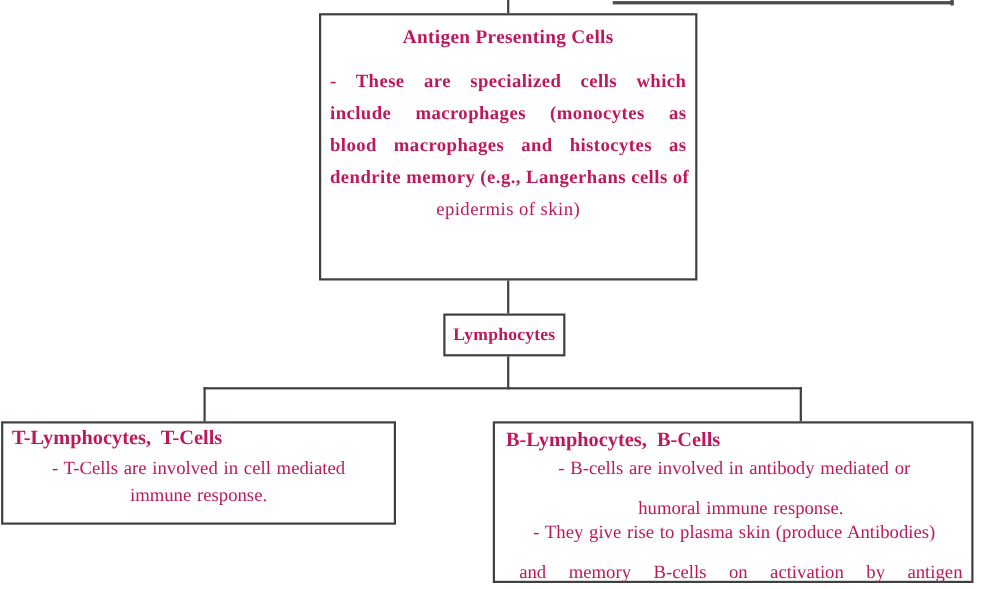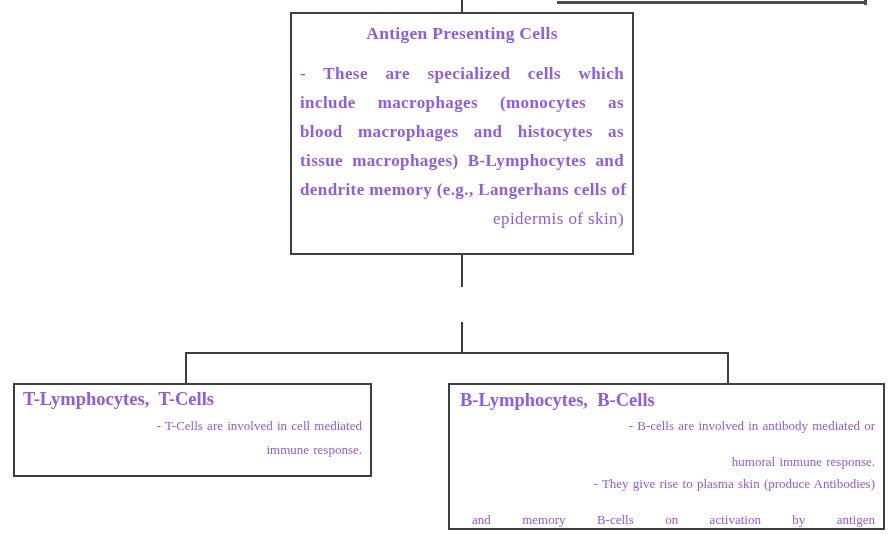--- a/index.html
+++ b/index.html
@@ -6,21 +6,21 @@
     margin: 0;
     padding: 0;
     background: #ffffff;
   }
   .canvas {
     position: relative;
     width: 896px;
     height: 535px;
     background: #ffffff;
     font-family: "Liberation Serif", "DejaVu Serif", serif;
-    color: #8b5cf6;
+    color: #be185d;
     overflow: hidden;
   }
   .box {
     position: absolute;
     background: #ffffff;
     border: 2px solid #3f3f3f;
     box-sizing: border-box;
   }
   .line {
     position: absolute;
@@ -60,48 +60,48 @@
     line-height: 29px;
     letter-spacing: 0.4px;
   }
   .jline {
     text-align: justify;
     text-align-last: justify;
     white-space: nowrap;
     font-weight: bold;
   }
   .nline {
-    text-align: right;
+    text-align: center;
   }
   
   .lymph-box {
     left: 403px; top: 285px; width: 111px; height: 39px;
     display: flex;
     align-items: center;
     justify-content: center;
   }
   .lymph-title {
     font-size: 16px;
     font-weight: bold;
     letter-spacing: 0.2px;
     white-space: pre-wrap;
   }
   
   .t-box {
-    left: 13px; top: 383px; width: 359px; height: 94px;
+    left: 1px; top: 383px; width: 359px; height: 94px;
     padding: 4px 8px 0 8px;
   }
   .sub-title {
     font-size: 18.5px;
     font-weight: bold;
     white-space: pre-wrap;
     margin-bottom: 4px;
   }
   .sub-body {
-    font-size: 13px;
+    font-size: 17px;
     line-height: 24px;
     word-spacing: 1px;
   }
   
   .b-box {
     left: 448px; top: 383px; width: 437px; height: 147px;
     padding: 5px 8px 0 10px;
   }
   .b-box .sub-body {
     line-height: 22.5px;
@@ -127,26 +127,28 @@
   <div class="line h-branch"></div>
   <div class="line v-branch-t"></div>
   <div class="line v-branch-b"></div>
 
   <div class="box apc-box">
     <div class="apc-title">Antigen Presenting Cells</div>
     <div class="apc-body">
       <div class="jline">- These are specialized cells which</div>
       <div class="jline">include macrophages (monocytes as</div>
       <div class="jline">blood macrophages and histocytes as</div>
-      <div class="jline">tissue macrophages) B-Lymphocytes and</div>
       <div class="jline">dendrite memory (e.g., Langerhans cells of</div>
       <div class="nline">epidermis of skin)</div>
     </div>
   </div>
 
+  <div class="box lymph-box">
+    <div class="lymph-title">Lymphocytes</div>
+  </div>
 
   <div class="box t-box">
     <div class="sub-title">T-Lymphocytes,  T-Cells</div>
     <div class="sub-body">
       <div class="nline">- T-Cells are involved in cell mediated</div>
       <div class="nline">immune response.</div>
     </div>
   </div>
 
   <div class="box b-box">

